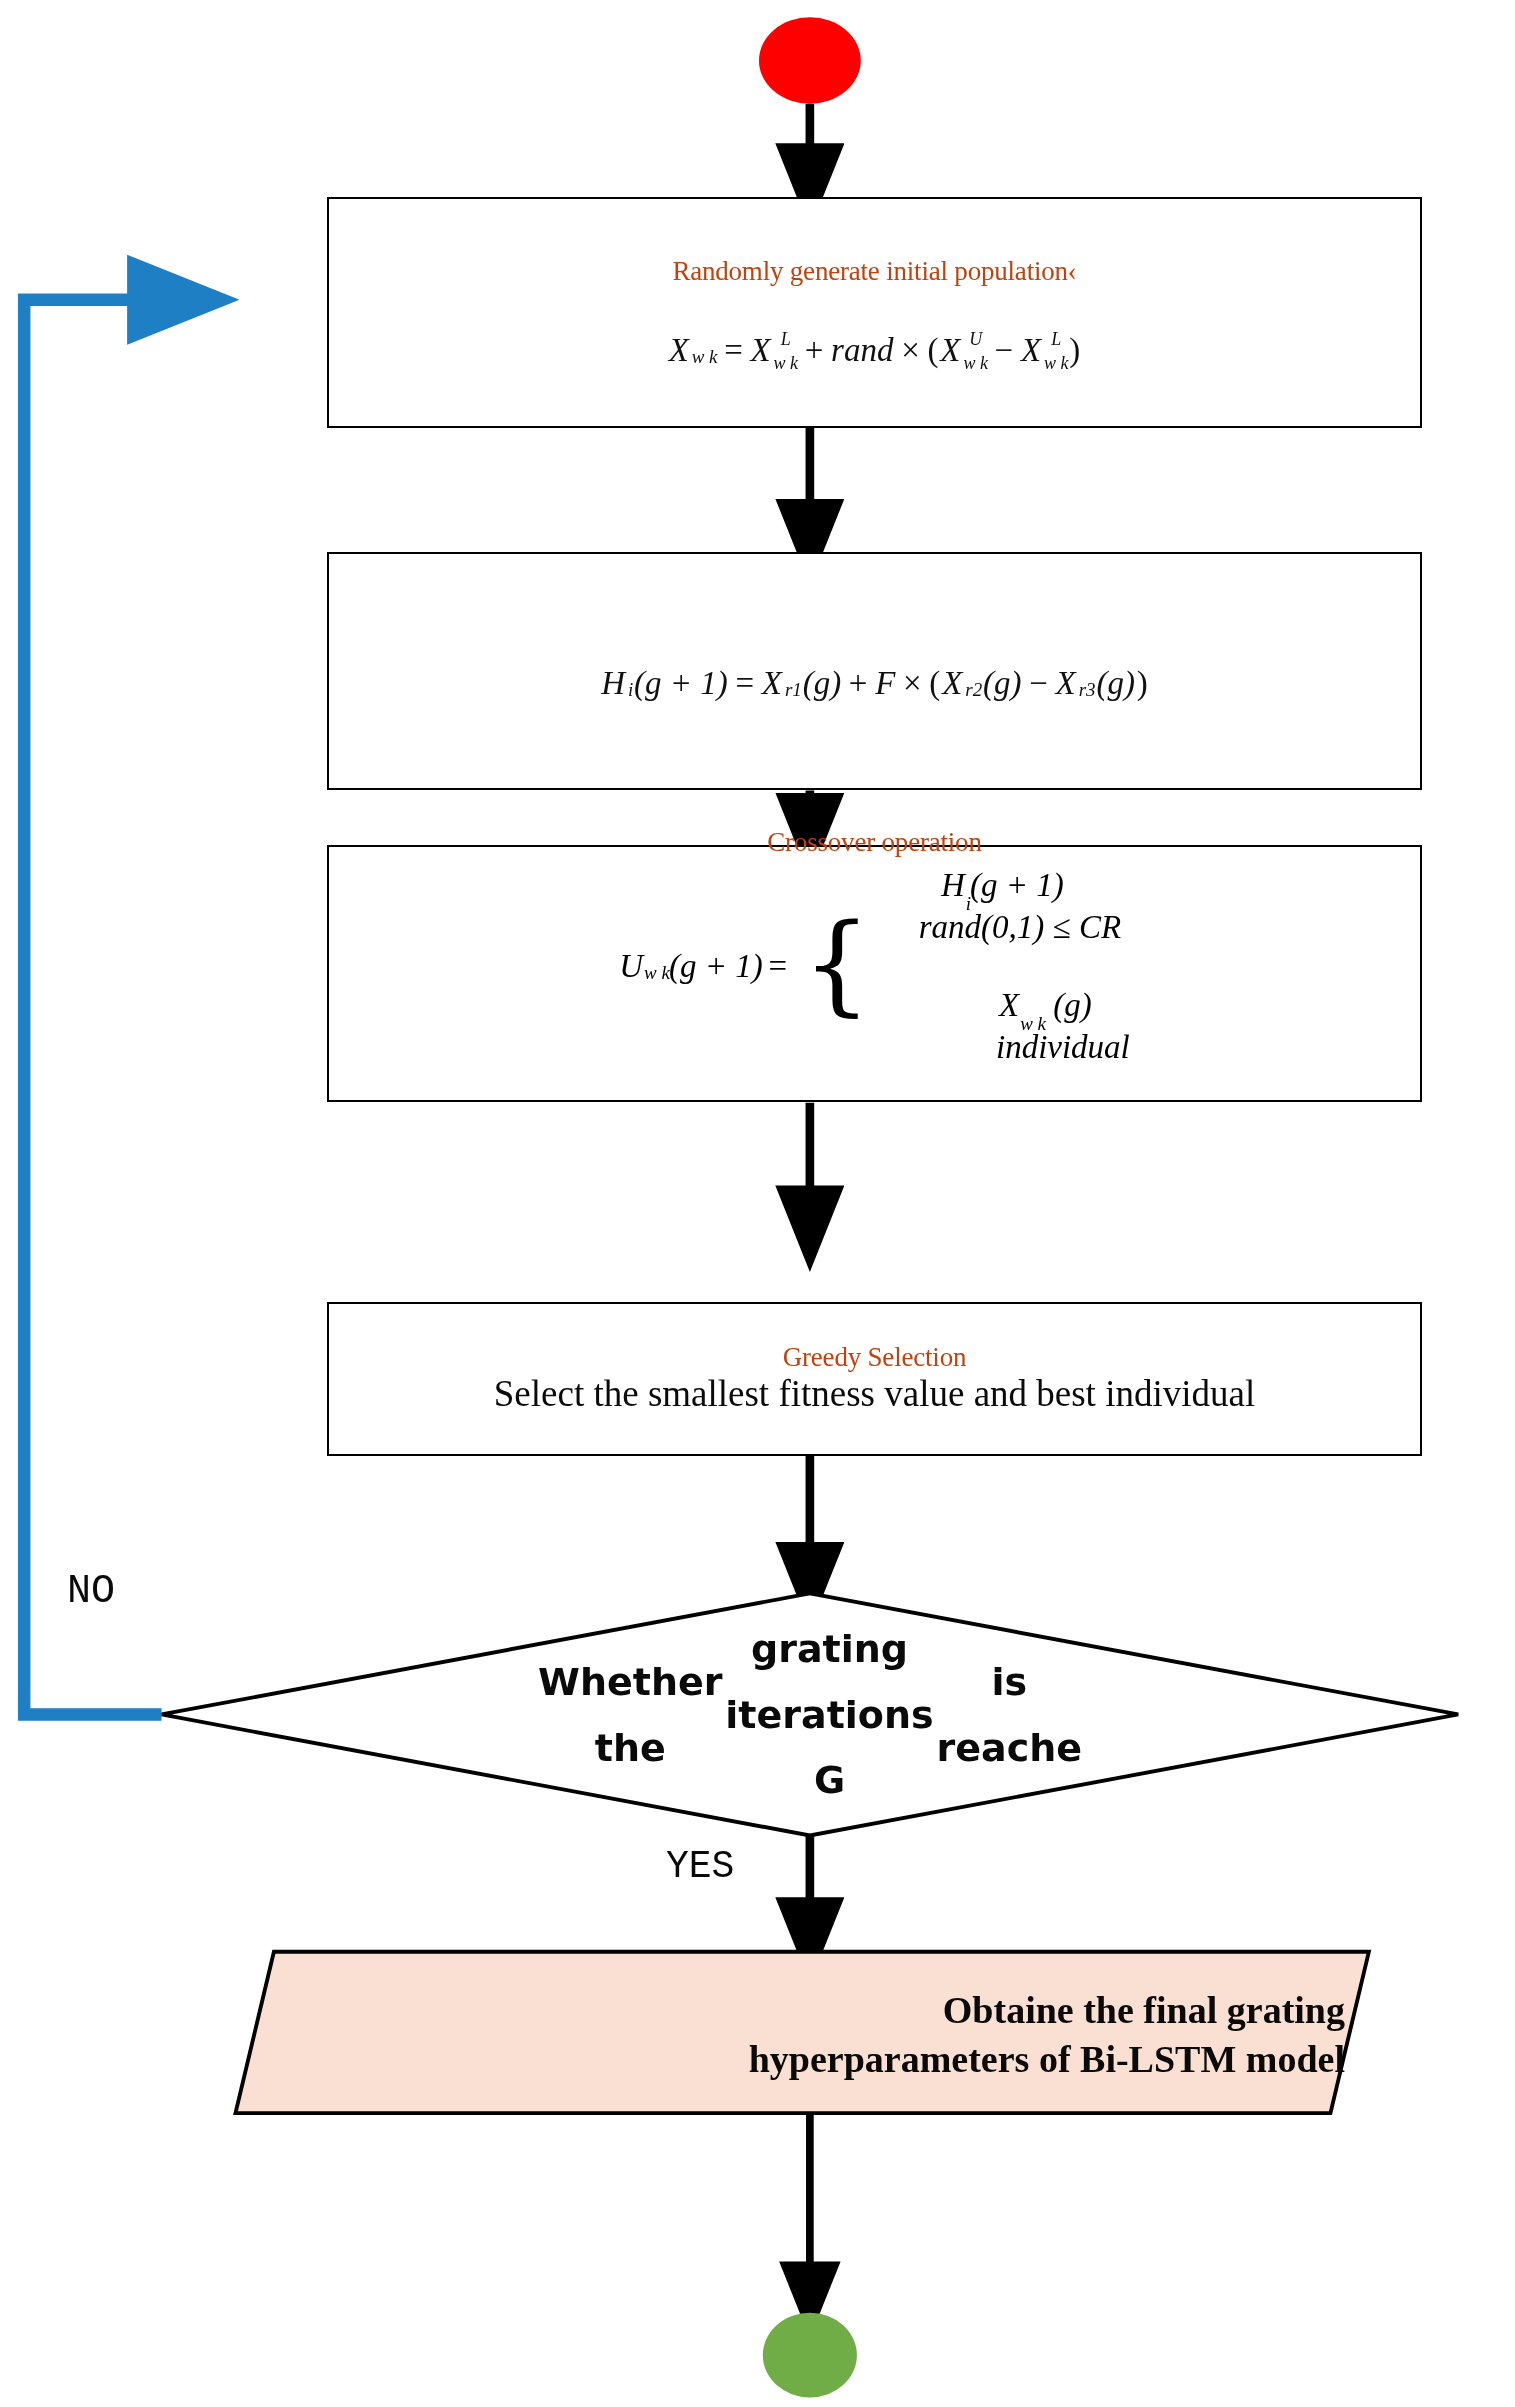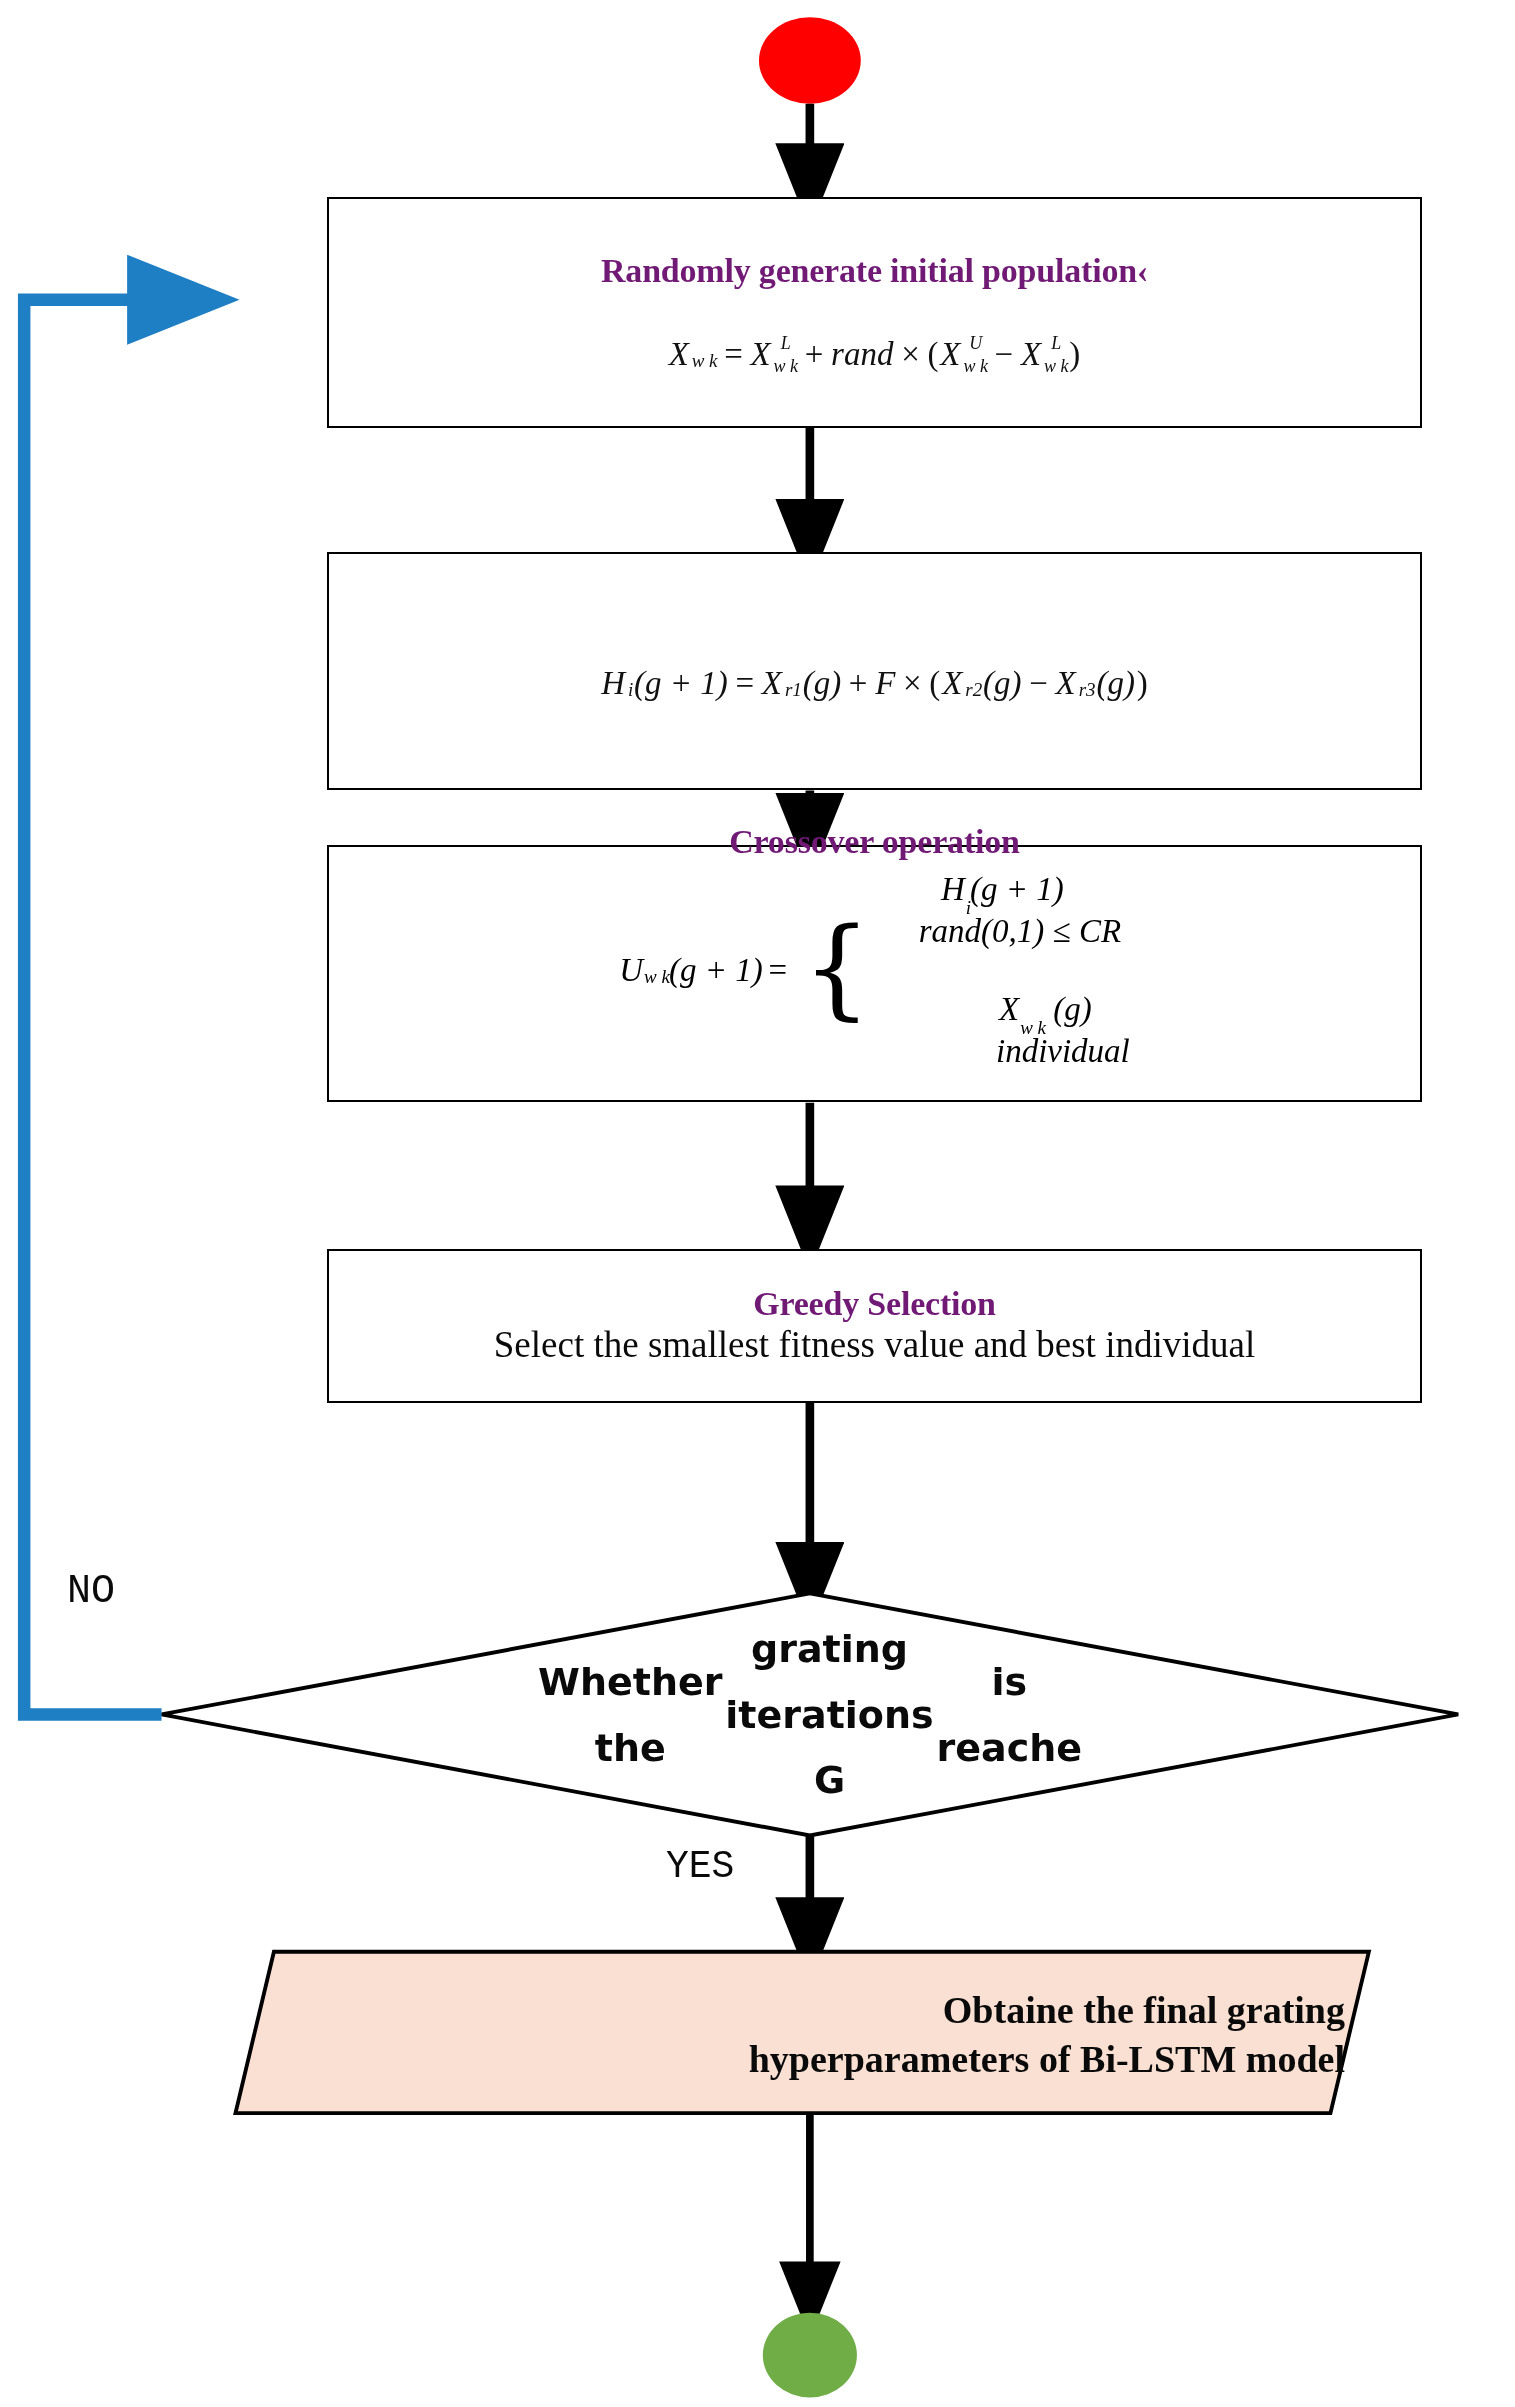--- a/index.html
+++ b/index.html
@@ -16,24 +16,24 @@
   .node{position:absolute; box-sizing:border-box;}
 
   .procbox{
     border:2.9px solid #000000;
     background:#ffffff;
     display:flex; flex-direction:column;
     align-items:center; justify-content:center;
     text-align:center;
   }
   .box-title{
-    font-weight:bold;
-    font-size:34px;
+    font-weight:normal;
+    font-size:27px;
     line-height:1.12;
-    color:#701a75;
+    color:#c2410c;
     letter-spacing:-0.2px;
     white-space:nowrap;
   }
   .box-sub{
     font-weight:normal;
     font-size:37px;
     line-height:1.18;
     color:#0a0a0a;
     max-width:826px;
   }
@@ -221,21 +221,21 @@
           <span class="piece-right">rand(0,1) ≤ CR</span>
         </span>
         <span class="piece-row" style="padding-left:86px;margin-top:28px;">
           <span class="piece-left" style="min-width:154px;"><span class="mvar">X</span><span class="sub">w k</span>&nbsp;<span>(g)</span></span>
           <span class="piece-right">individual</span>
         </span>
       </span>
     </div>
   </div>
 
-  <div class="node procbox" style="left:327px; top:1249px; width:1095px; height:154px; padding:12px 50px;">
+  <div class="node procbox" style="left:327px; top:1302px; width:1095px; height:154px; padding:12px 50px;">
     <div class="box-title">Greedy Selection</div>
     <div class="box-sub">Select the smallest fitness value and best individual</div>
   </div>
 
   <div class="diamond-text" style="left:538px; top:1600px; width:544px; height:231px;">
     <span>Whether the</span>
     <span>grating iterations G</span>
     <span>is reache</span>
   </div>
 

